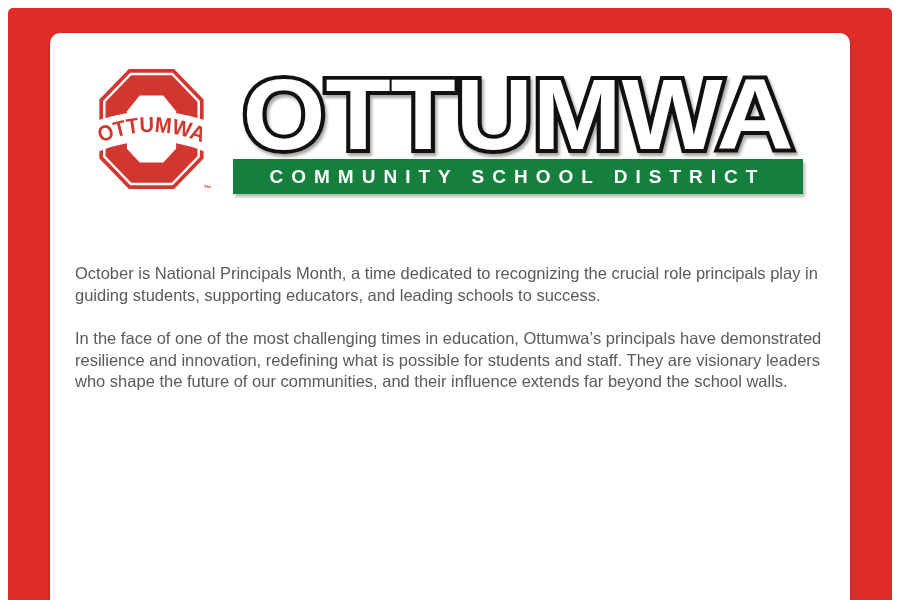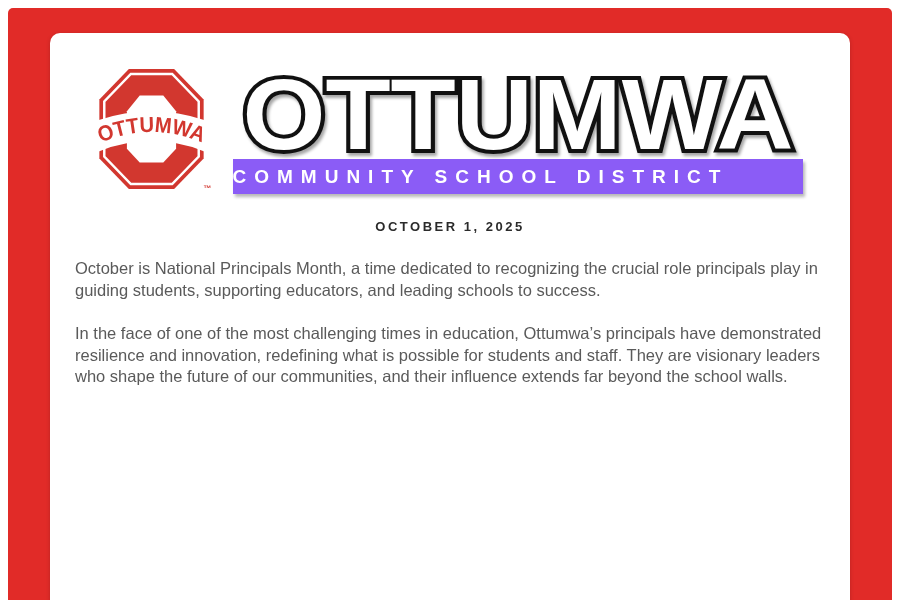--- a/index.html
+++ b/index.html
@@ -40,26 +40,26 @@
     position: absolute; right: -7px; bottom: 2px;
     font-size: 8px; font-weight: bold; color: #d2372f;
   }
   .logo-right { display: flex; flex-direction: column; gap: 5px; }
   .wordmark {
     display: block;
     filter: drop-shadow(2px 3px 1.5px rgba(0,0,0,0.35));
   }
   .banner {
     width: 570px; height: 35px; line-height: 36px;
-    background: #8b5cf6;
+    background: #15803d;
     color: #ffffff;
     font-weight: bold;
     font-size: 19px;
     letter-spacing: 8px;
-    text-align: left;
+    text-align: center;
     box-sizing: border-box;
     box-shadow: 2px 3px 3px rgba(0,0,0,0.28);
     white-space: nowrap;
     overflow: hidden;
   }
   
   .title {
     margin: 66px 0 0 0;
     font-size: 50px;
     line-height: 1.1;
@@ -76,21 +76,21 @@
     color: #1e1e1e;
   }
   .date {
     margin-top: 24px;
     font-size: 13px;
     font-weight: 700;
     letter-spacing: 2.5px;
     color: #2b2b2b;
   }
   .body-text {
-    margin-top: 24px;
+    margin-top: 68px;
     text-align: left;
   }
   .body-text p {
     margin: 0 0 22px 0;
     font-size: 16.5px;
     line-height: 21.5px;
     color: #5a5a5a;
   }
 </style>
 </head>
@@ -126,21 +126,20 @@
         <svg class="wordmark" width="570" height="86" viewBox="0 0 572 88">
           <text x="286" y="83" text-anchor="middle" font-family="Liberation Sans, sans-serif" font-weight="bold" font-size="102" fill="#ffffff" stroke="#111111" stroke-width="8" paint-order="stroke" textLength="564" lengthAdjust="spacingAndGlyphs">OTTUMWA</text>
         </svg>
         <div class="banner">COMMUNITY SCHOOL DISTRICT</div>
       </div>
 
     </div>
 
 
 
-    <div class="date">OCTOBER 1, 2025</div>
 
     <div class="body-text">
       <p>October is National Principals Month, a time dedicated to recognizing the crucial role principals play in guiding students, supporting educators, and leading schools to success.</p>
       <p>In the face of one of the most challenging times in education, Ottumwa’s principals have demonstrated resilience and innovation, redefining what is possible for students and staff. They are visionary leaders who shape the future of our communities, and their influence extends far beyond the school walls.</p>
     </div>
 
   </div>
 </div>
 
 </body></html>

